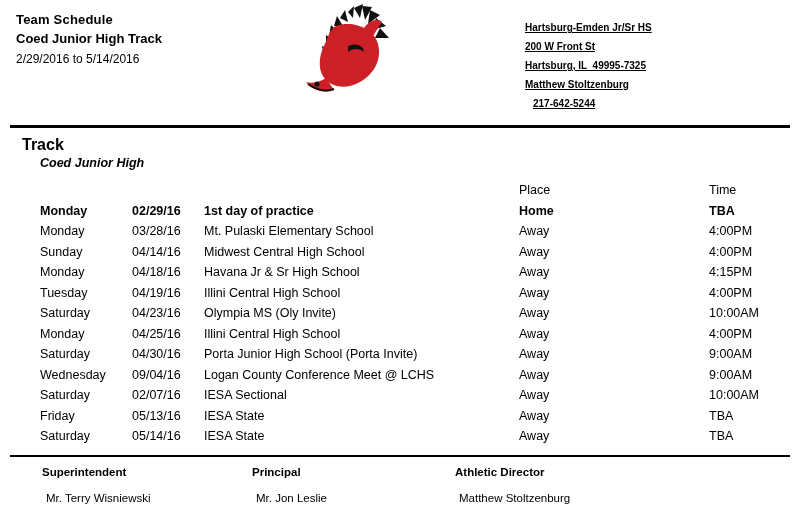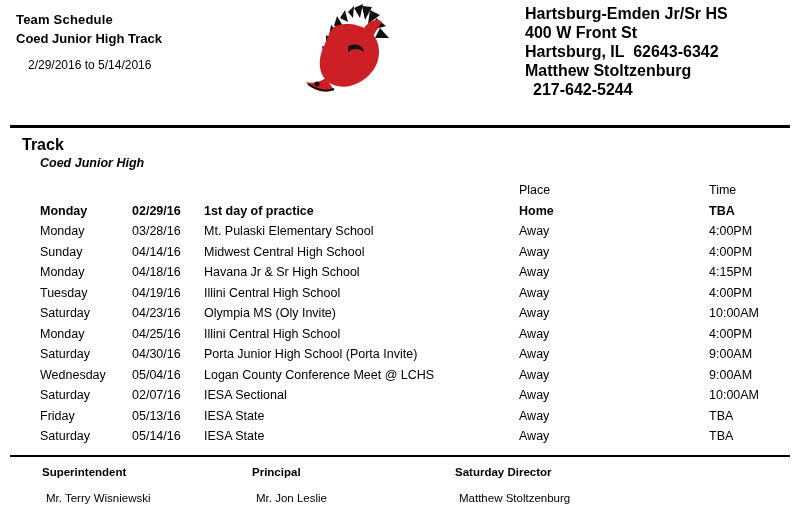--- a/index.html
+++ b/index.html
@@ -38,39 +38,40 @@
     letter-spacing: 0.2px;
     margin: 0 0 4px 0;
   }
   .team-name {
     font-size: 13px;
     font-weight: bold;
     margin: 0 0 6px 0;
   }
   .date-range {
     font-size: 12px;
-    margin: 12px;
+    margin: 0;
   }
 
   .logo-wrap {
     position: absolute;
     left: 290px;
     top: 4px;
     width: 120px;
     height: 100px;
   }
 
   .header-right {
     position: absolute;
     left: 525px;
-    top: 4px;
+    top: 18px;
     width: 265px;
-    font-size: 16px;
+    font-size: 10px;
     font-weight: bold;
     line-height: 19px;
+    text-decoration: underline;
   }
   .header-right div {
     white-space: pre;
   }
   .phone {
     padding-left: 8px;
   }
 
   
   .rule-top {
@@ -207,22 +208,22 @@
         <circle cx="27" cy="80" r="2.6" fill="#111111"></circle>
 
         <path d="M18 80 C26 86 36 88 44 85" stroke="#111111" stroke-width="2" fill="none"></path>
 
         <path d="M74 24 C80 16 88 14 92 18 C88 24 84 30 82 34 Z" fill="#cc2026"></path>
       </svg>
     </div>
 
     <div class="header-right">
       <div>Hartsburg-Emden Jr/Sr HS</div>
-      <div>400 W Front St</div>
-      <div>Hartsburg, IL  62643-6342</div>
+      <div>200 W Front St</div>
+      <div>Hartsburg, IL  49995-7325</div>
       <div>Matthew Stoltzenburg</div>
       <div class="phone">217-642-5244</div>
     </div>
   </div>
 
   <div class="rule-top"></div>
 
   <div class="sport-block">
     <div class="sport-title">Track</div>
     <div class="sport-sub">Coed Junior High</div>
@@ -296,21 +297,21 @@
         </tr>
         <tr>
           <td>Saturday</td>
           <td>04/30/16</td>
           <td>Porta Junior High School (Porta Invite)</td>
           <td>Away</td>
           <td>9:00AM</td>
         </tr>
         <tr>
           <td>Wednesday</td>
-          <td>05/04/16</td>
+          <td>09/04/16</td>
           <td>Logan County Conference Meet @ LCHS</td>
           <td>Away</td>
           <td>9:00AM</td>
         </tr>
         <tr>
           <td>Saturday</td>
           <td>02/07/16</td>
           <td>IESA Sectional</td>
           <td>Away</td>
           <td>10:00AM</td>
@@ -338,18 +339,18 @@
   <div class="signatures">
     <div class="sig sig-2">
       <div class="role">Principal</div>
       <div class="person">Mr. Jon Leslie</div>
     </div>
     <div class="sig sig-1">
       <div class="role">Superintendent</div>
       <div class="person">Mr. Terry Wisniewski</div>
     </div>
     <div class="sig sig-3">
-      <div class="role">Saturday Director</div>
+      <div class="role">Athletic Director</div>
       <div class="person">Matthew Stoltzenburg</div>
     </div>
   </div>
 
 </div>
 
 </body></html>

